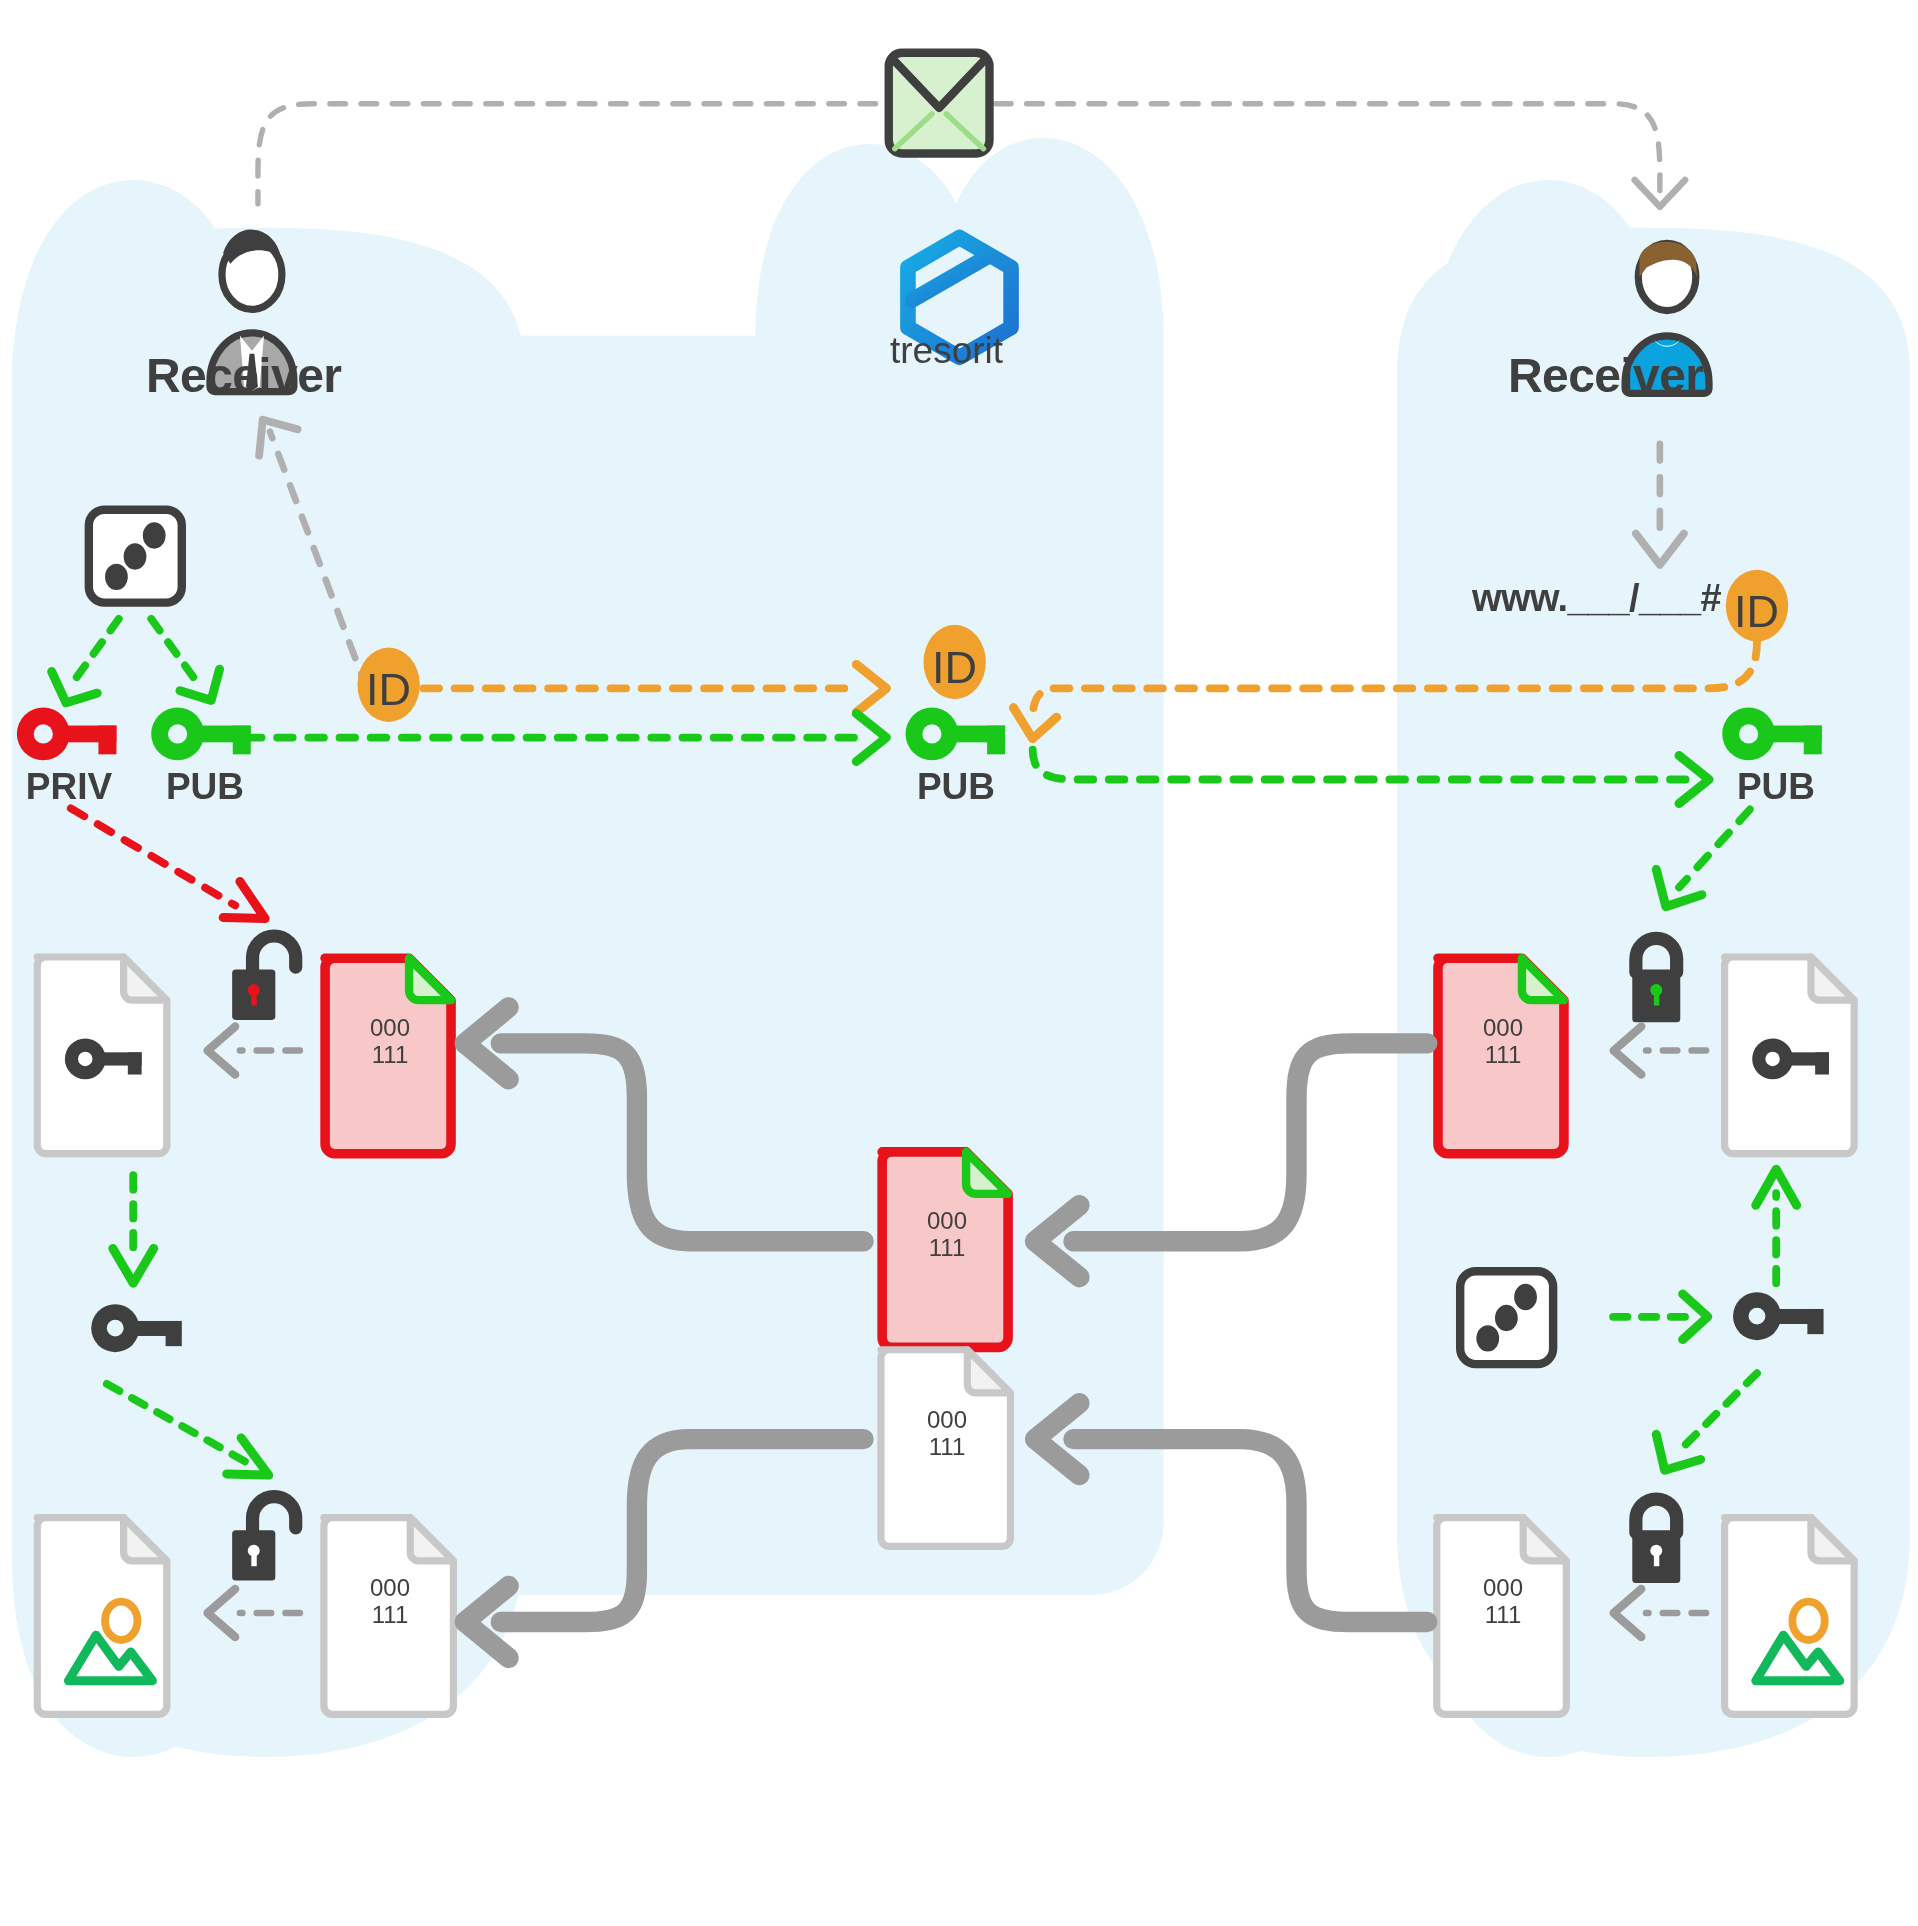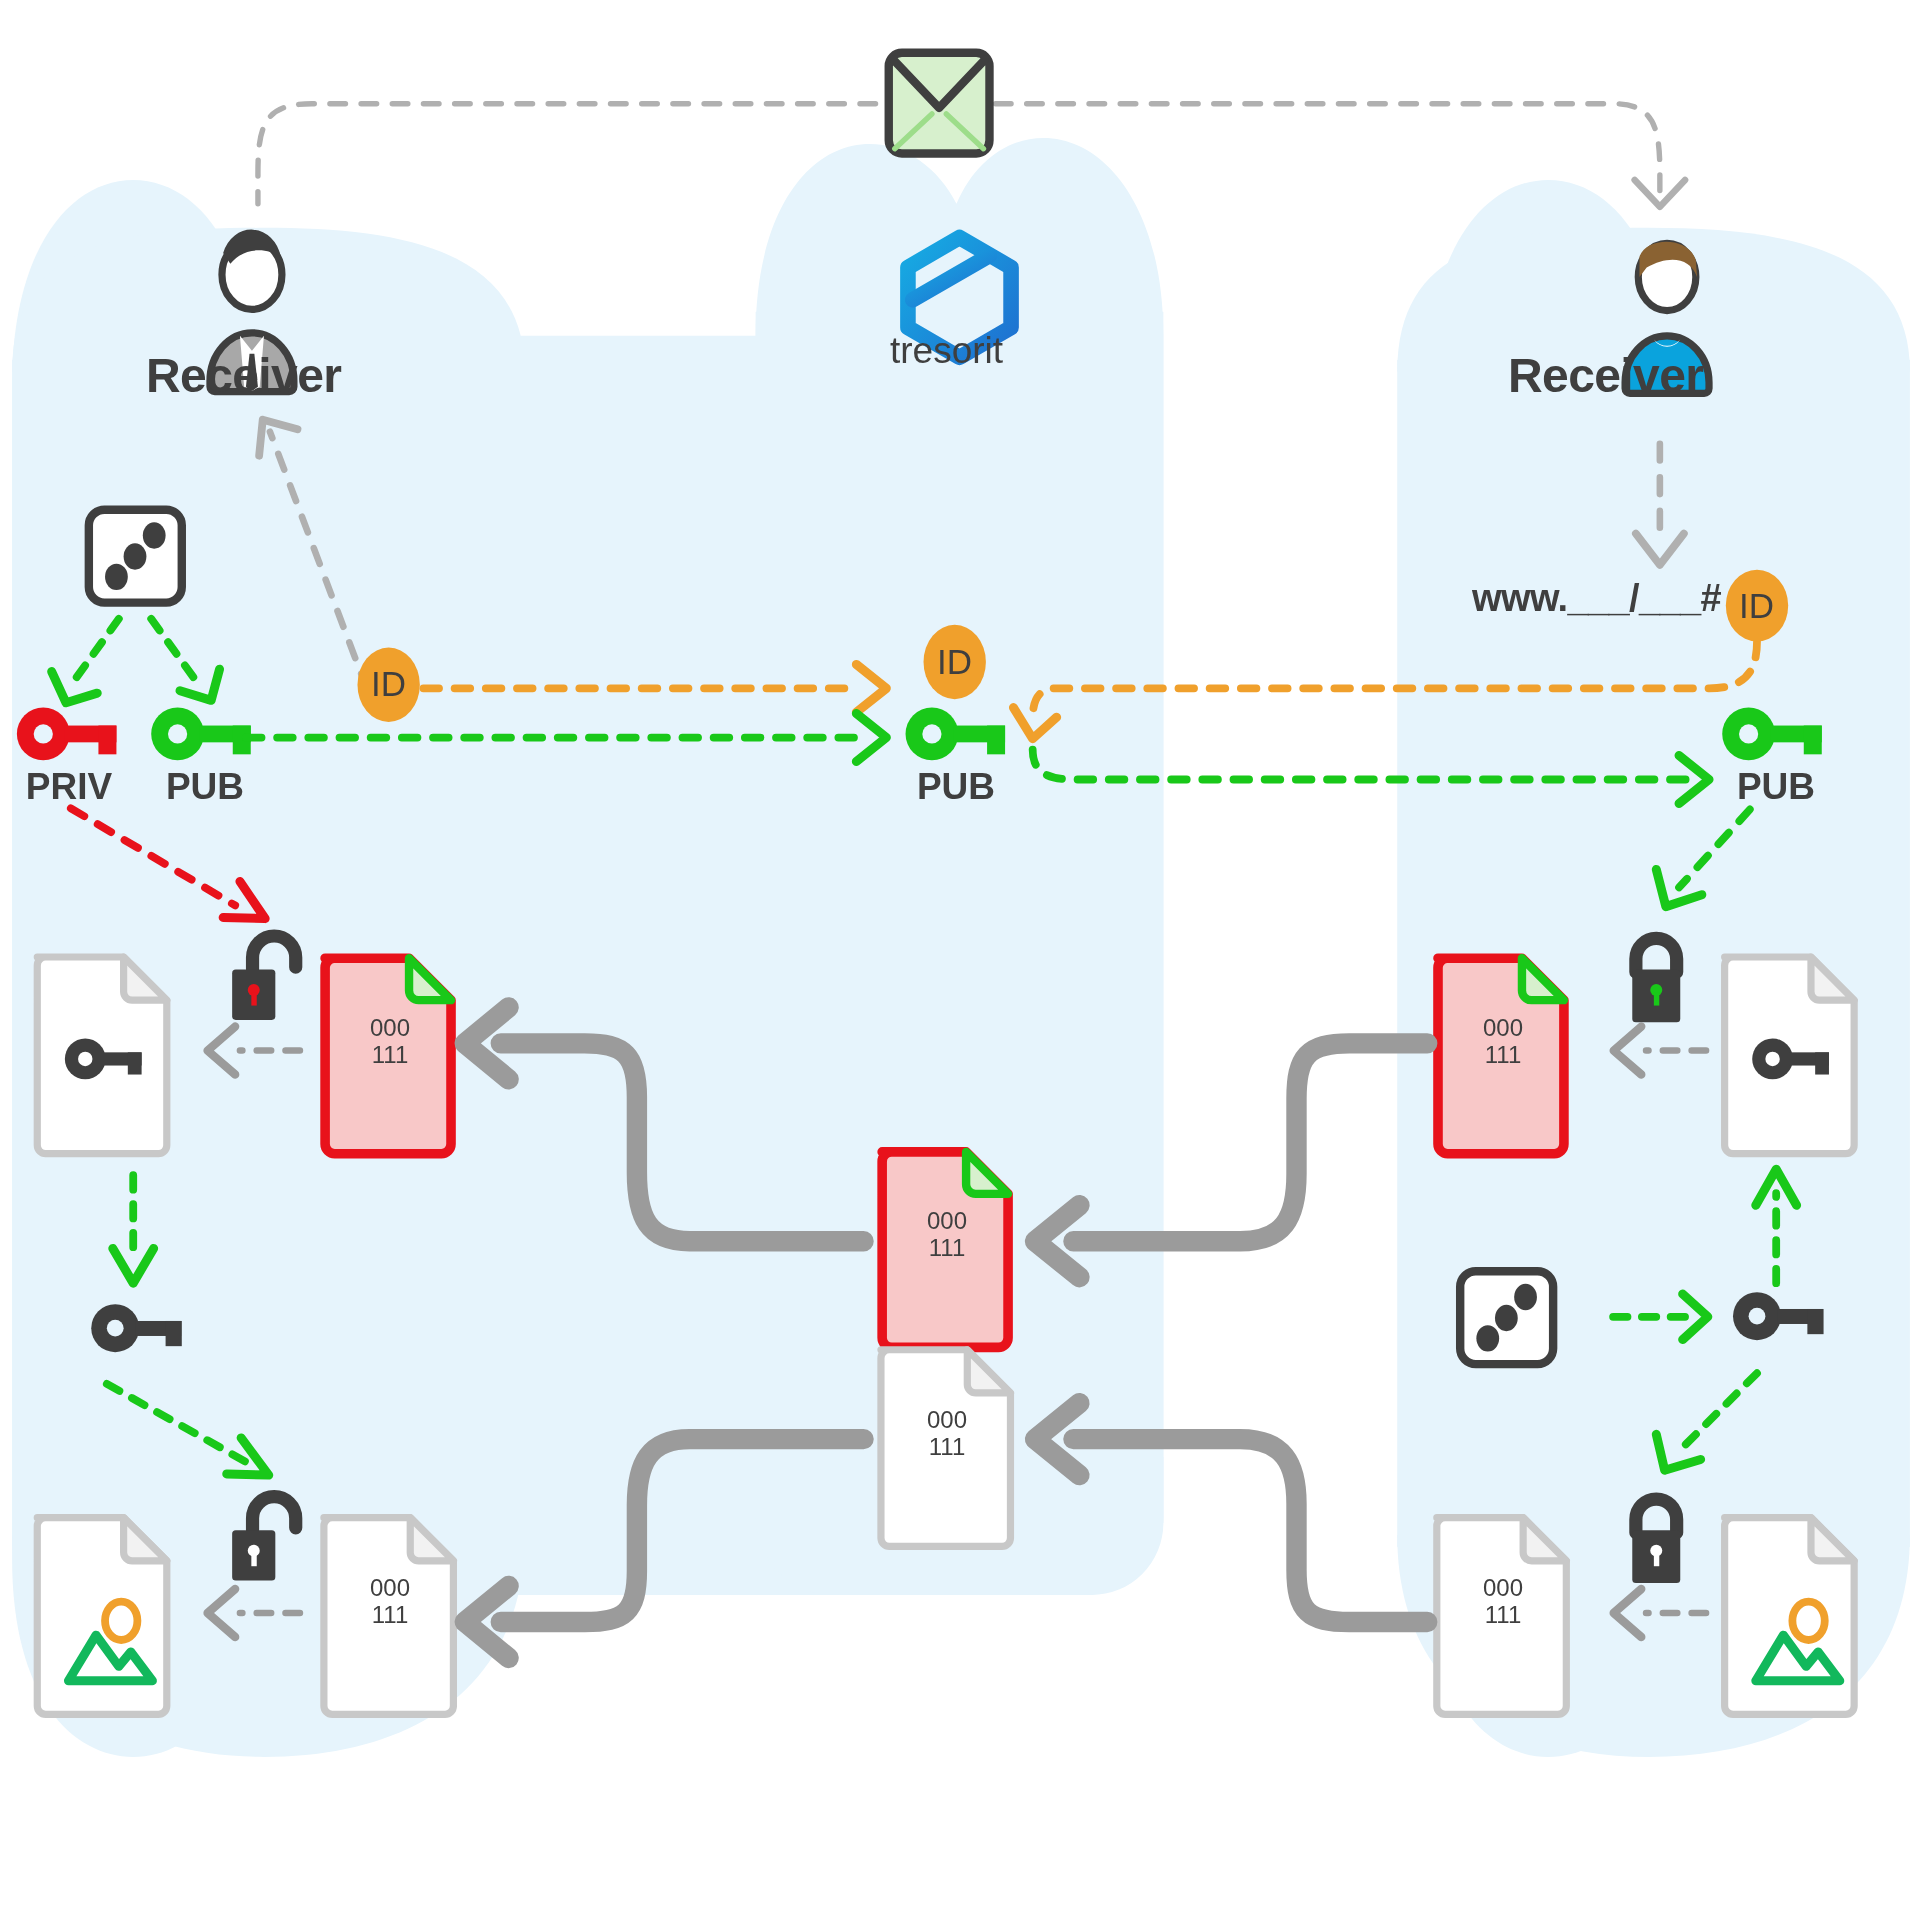--- a/index.html
+++ b/index.html
@@ -14,21 +14,21 @@
   .lbl{
     position:absolute;
     color:#3f3f3f;
     font-family:"Liberation Sans", sans-serif;
     white-space:nowrap;
     user-select:none;
   }
   .role-title{font-size:48px;font-weight:bold;letter-spacing:-0.6px;}
   .brand-title{font-size:37px;font-weight:normal;letter-spacing:0px;margin-left:12px;}
   .key-cap{font-size:37px;font-weight:bold;}
-  .id-text{font-size:35px;font-weight:normal;}
+  .id-text{font-size:45px;font-weight:normal;}
   .url-text{font-size:38px;font-weight:bold;letter-spacing:-0.6px;}
   .binary{font-size:24px;line-height:1.12;text-align:center;font-weight:normal;}
 </style>
 </head>
 <body>
 
 <div id="stage">
 
 <svg width="1919" height="1926" viewBox="0 0 3200 3212" xmlns="http://www.w3.org/2000/svg">
 

